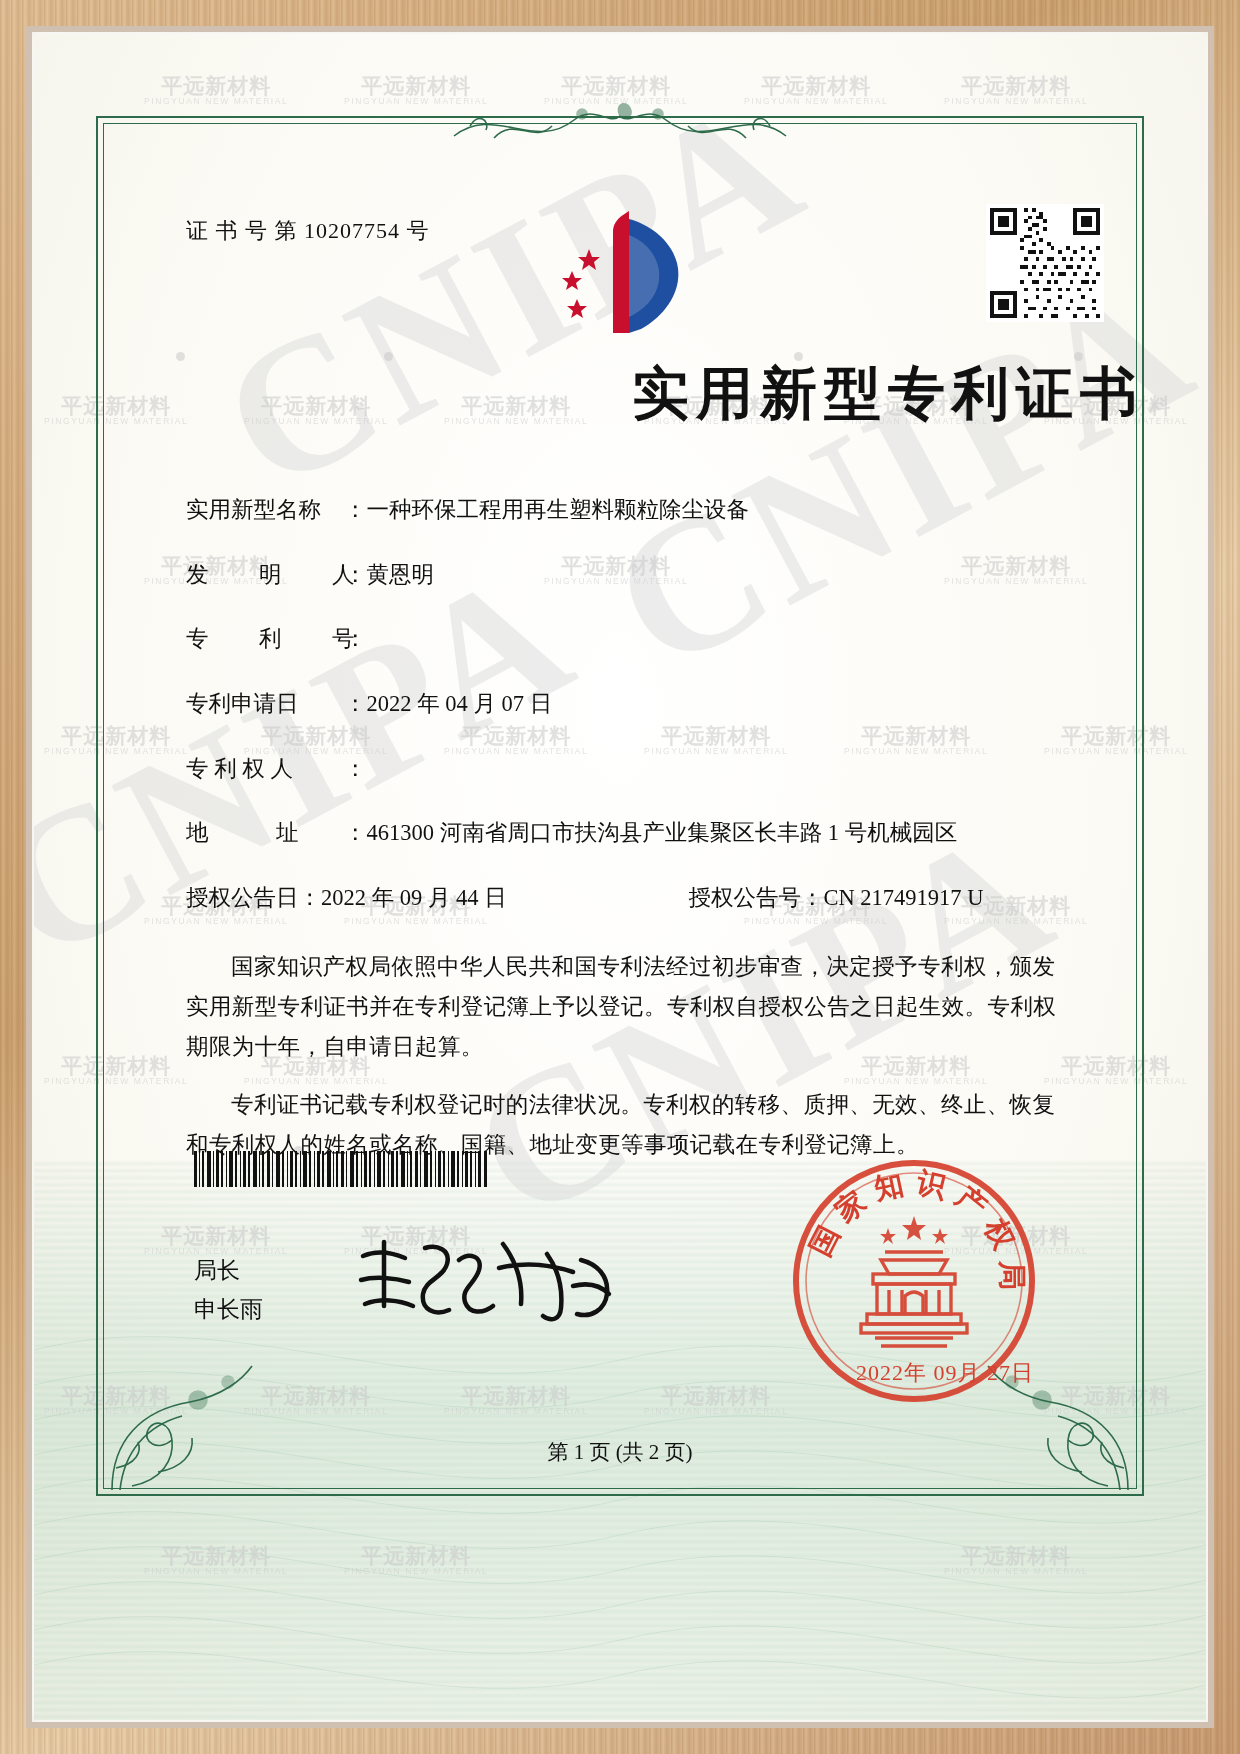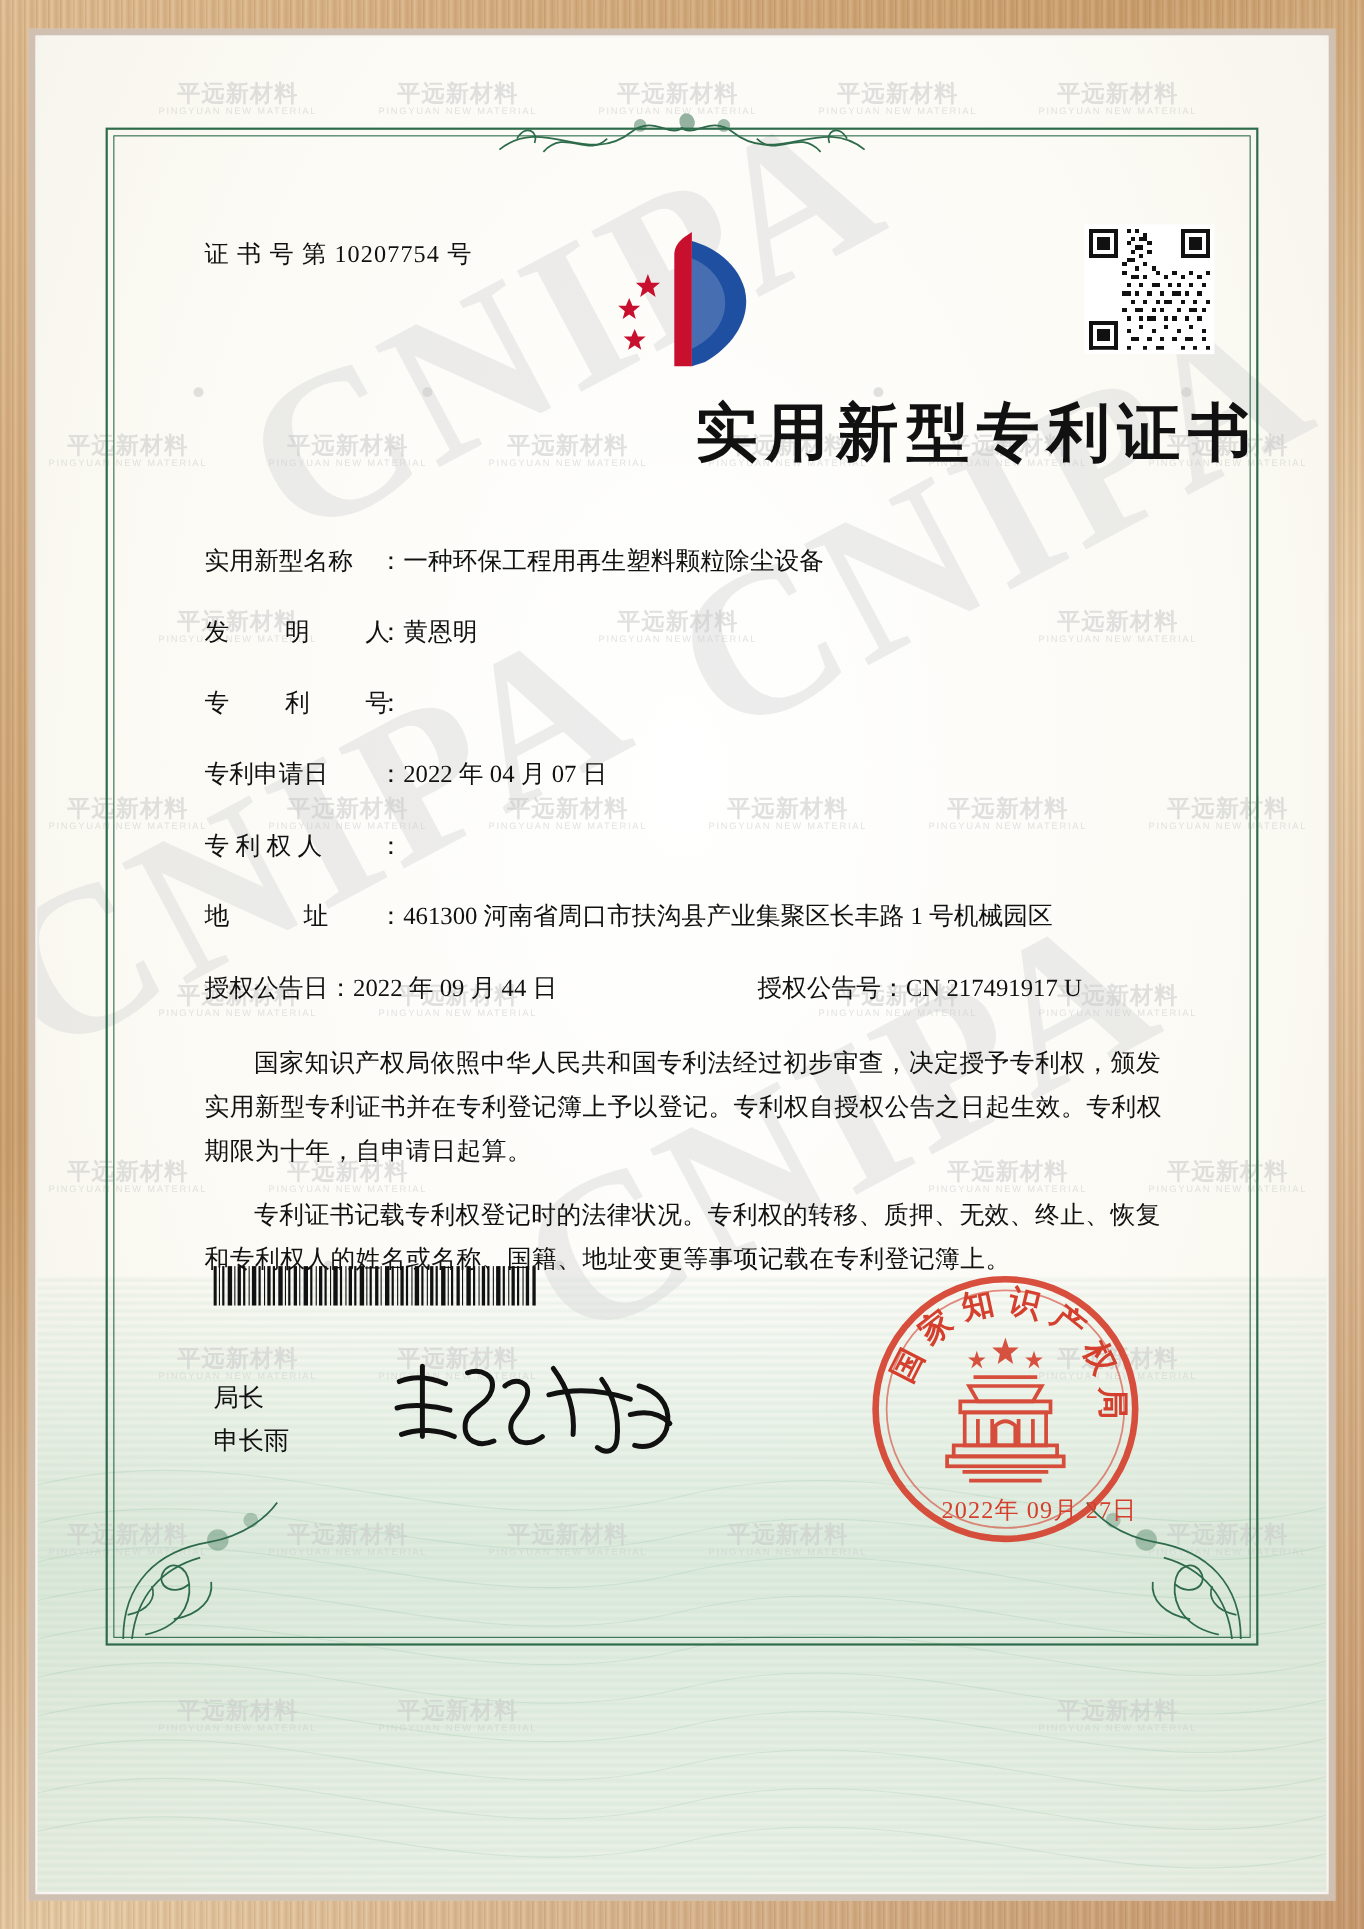--- a/index.html
+++ b/index.html
@@ -809,16 +809,17 @@
       <defs>
         <path id="sealArc" d="M 125,125 m -88,0 a 88,88 0 1,1 176,0" fill="none"></path>
       </defs>
       <text font-family="'Liberation Serif', serif" font-size="29" font-weight="700" fill="#d5402e" letter-spacing="10">
         <textPath href="#sealArc" startOffset="8%">国家知识产权局</textPath>
       </text>
     </svg>
 
     <div class="seal-date">2022年 09月 27日</div>
 
+    <div class="page-no">第 1 页 (共 2 页)</div>
   </div>
 
 
 </div>
 
 </body></html>

